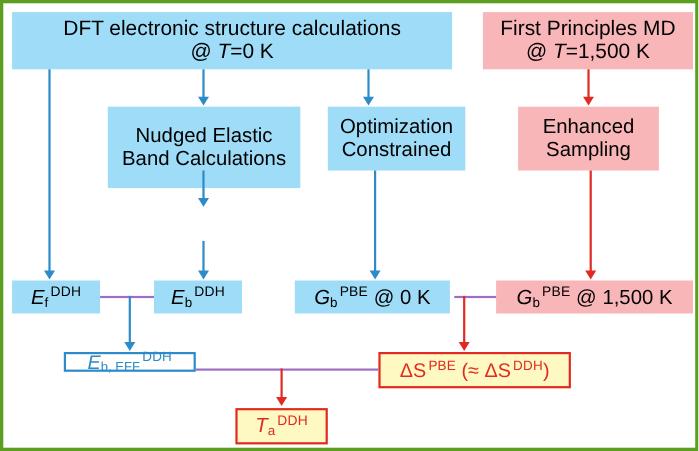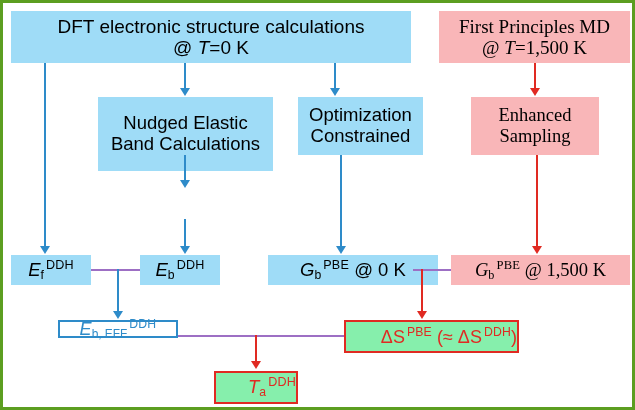--- a/index.html
+++ b/index.html
@@ -17,23 +17,23 @@
     box-sizing:border-box;
     display:flex;
     align-items:center;
     justify-content:center;
     text-align:center;
     line-height:1.12;
     color:#000000;
     white-space:nowrap;
   }
   .fill-blue{background:#9fdcf7;}
-  .fill-red{background:#f9b6b8;font-family:Liberation Serif, serif;}
+  .fill-red{background:#f9b6b8;}
   .out-blue{background:#ffffff;border:2px solid #2e8bc9;color:#2e8bc9;}
-  .out-red{background:#86efac;border:2px solid #e02a22;color:#e02a22;justify-content:flex-end;}
+  .out-red{background:#fef9c3;border:2px solid #e02a22;color:#e02a22;}
 
   .t20{font-size:19px;}
   .t19{font-size:18.5px;}
   .t18{font-size:18px;}
 
   i.v{font-style:italic;}
   sup.sp{font-size:0.68em;vertical-align:super;margin-left:2px;letter-spacing:0.2px;}
   sub.sb{font-size:0.66em;vertical-align:-0.22em;}
 
   
@@ -78,21 +78,21 @@
 
 
   <div class="box fill-blue t19" style="left:8px;top:252px;width:80px;height:30px;">
     <span><i class="v">E</i><sub class="sb">f</sub><sup class="sp">DDH</sup></span>
   </div>
 
   <div class="box fill-blue t19" style="left:137px;top:252px;width:80px;height:30px;">
     <span><i class="v">E</i><sub class="sb">b</sub><sup class="sp">DDH</sup></span>
   </div>
 
-  <div class="box fill-blue t19" style="left:265px;top:252px;width:170px;height:30px;">
+  <div class="box fill-blue t19" style="left:265px;top:252px;width:141px;height:30px;">
     <span><i class="v">G</i><sub class="sb">b</sub><sup class="sp">PBE</sup><span> @ 0 K</span></span>
   </div>
 
   <div class="box fill-red t19" style="left:448px;top:252px;width:179px;height:30px;">
     <span><i class="v">G</i><sub class="sb">b</sub><sup class="sp">PBE</sup><span> @ 1,500 K</span></span>
   </div>
 
   <div class="box out-blue t18" style="left:55px;top:317px;width:120px;height:18px;">
     <span><i class="v">E</i><sub class="sb">b, EFF</sub><sup class="sp">DDH</sup></span>
   </div>

